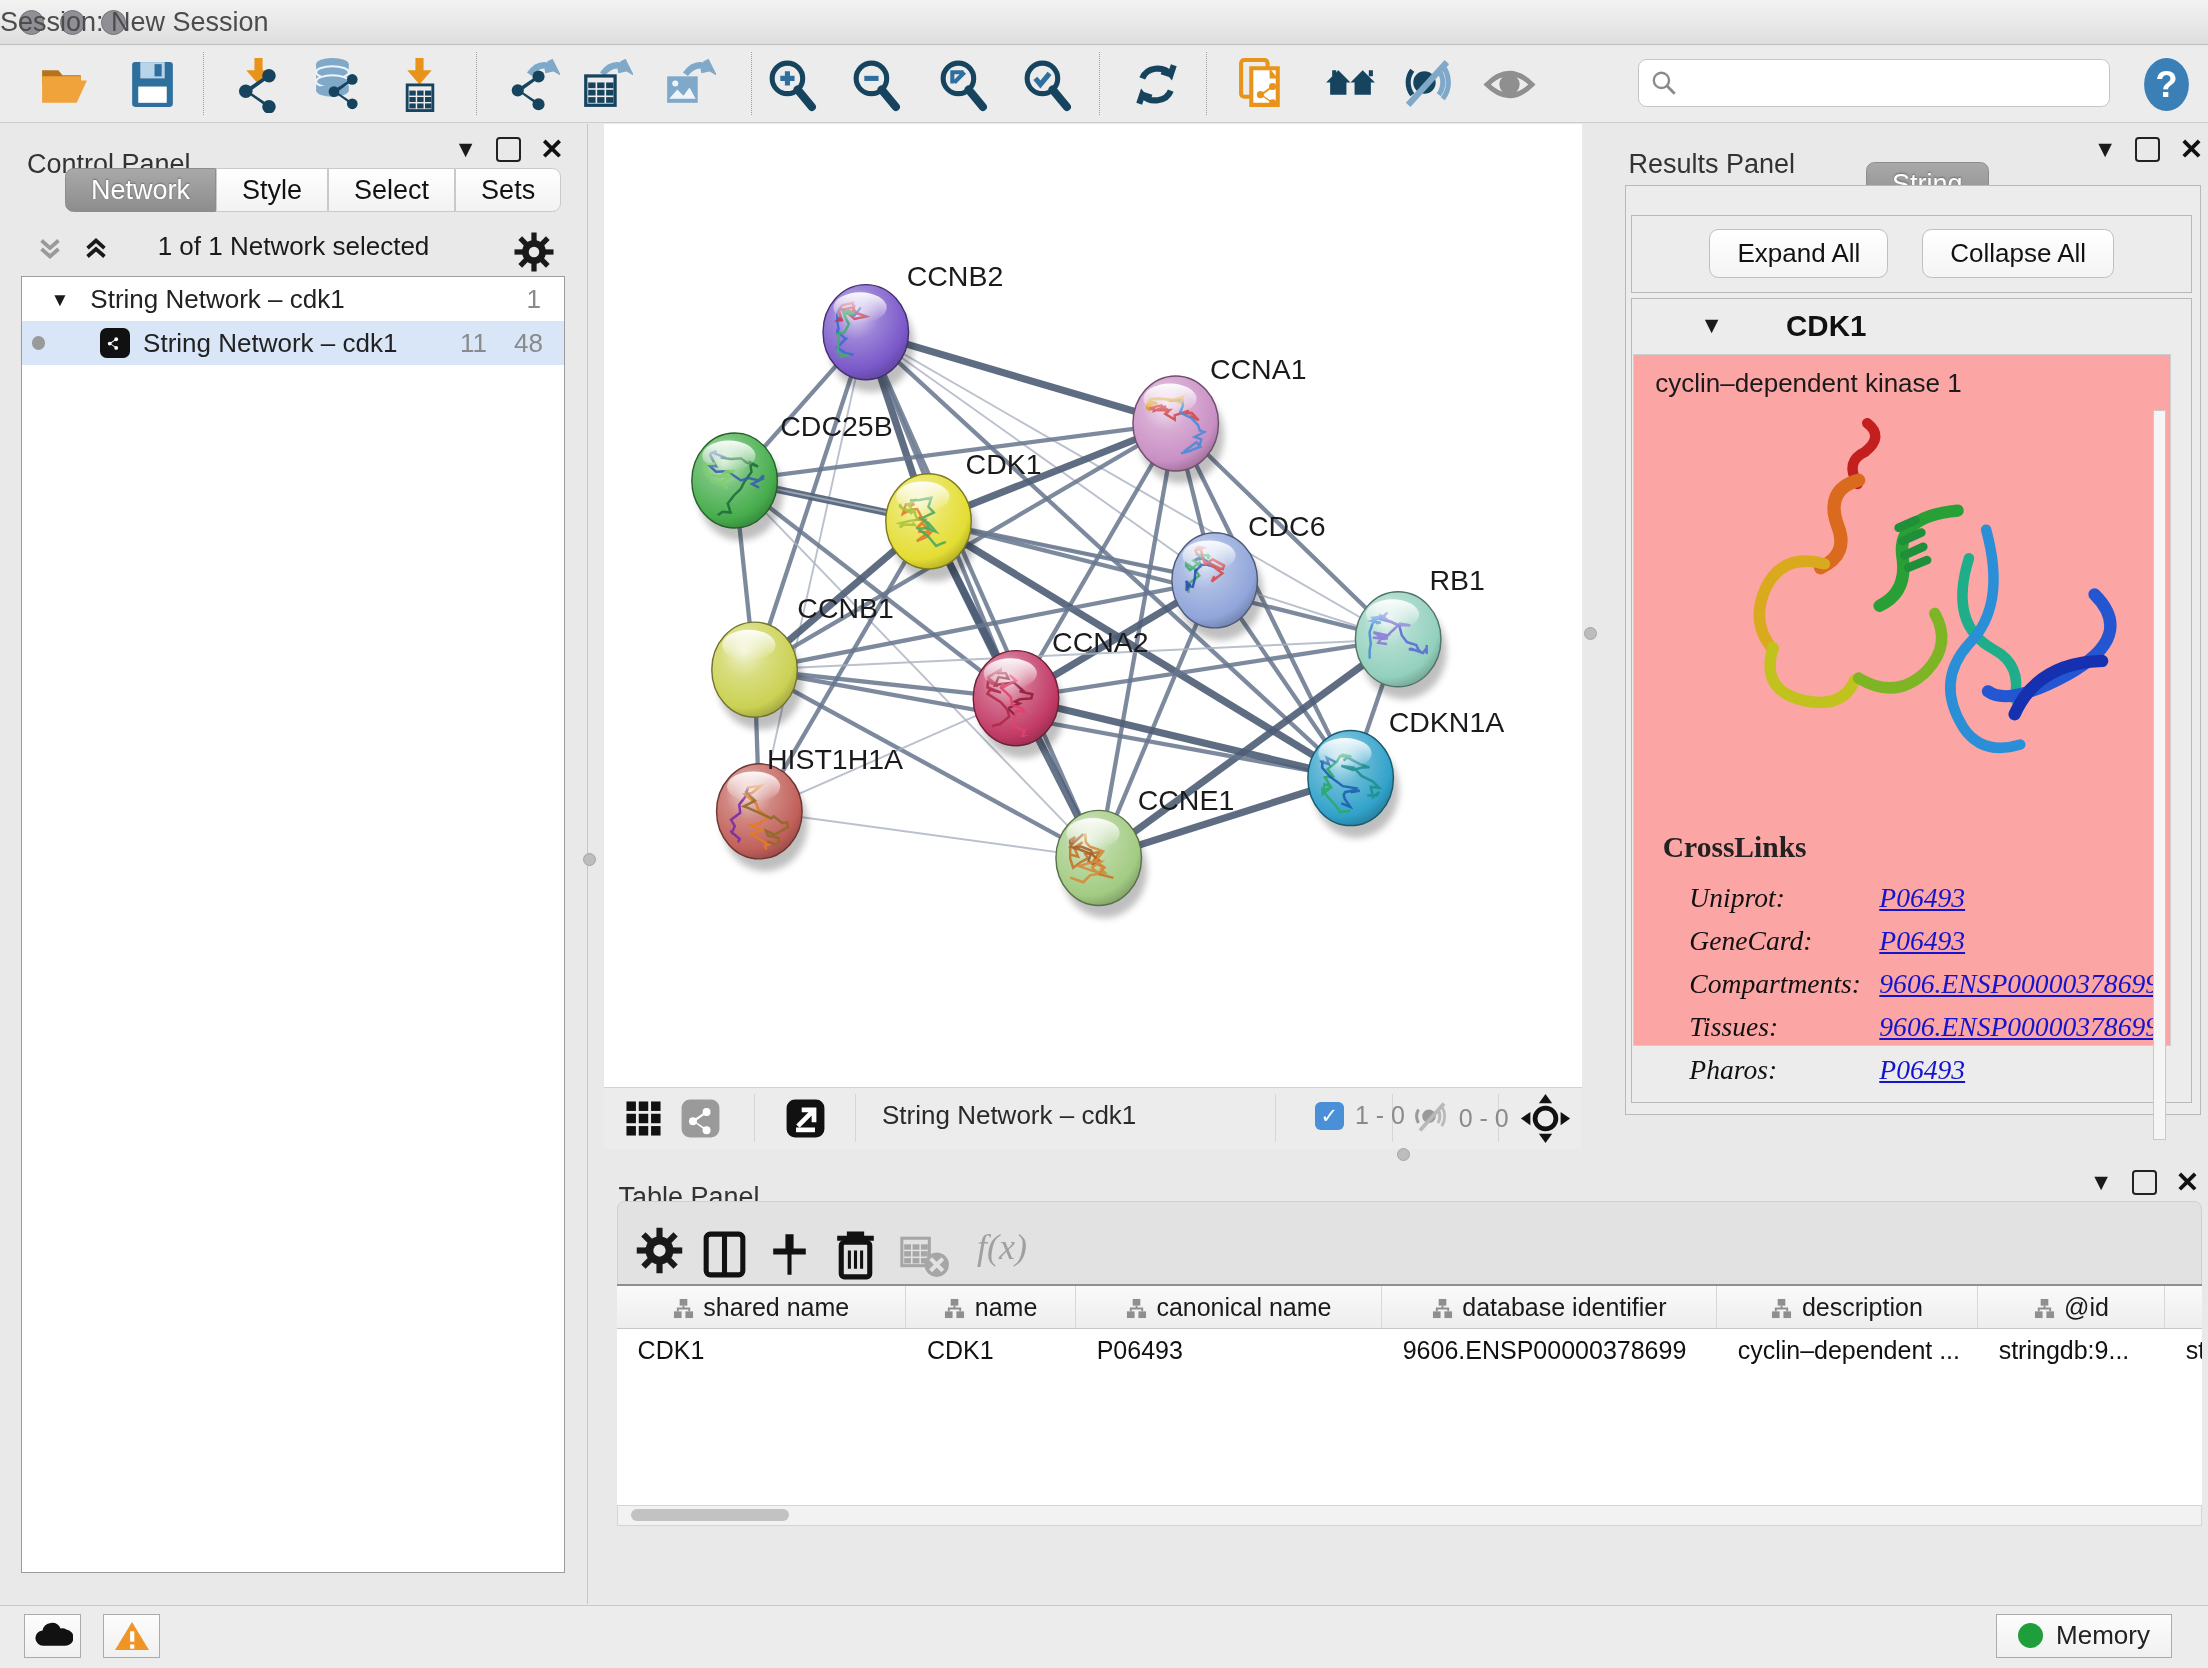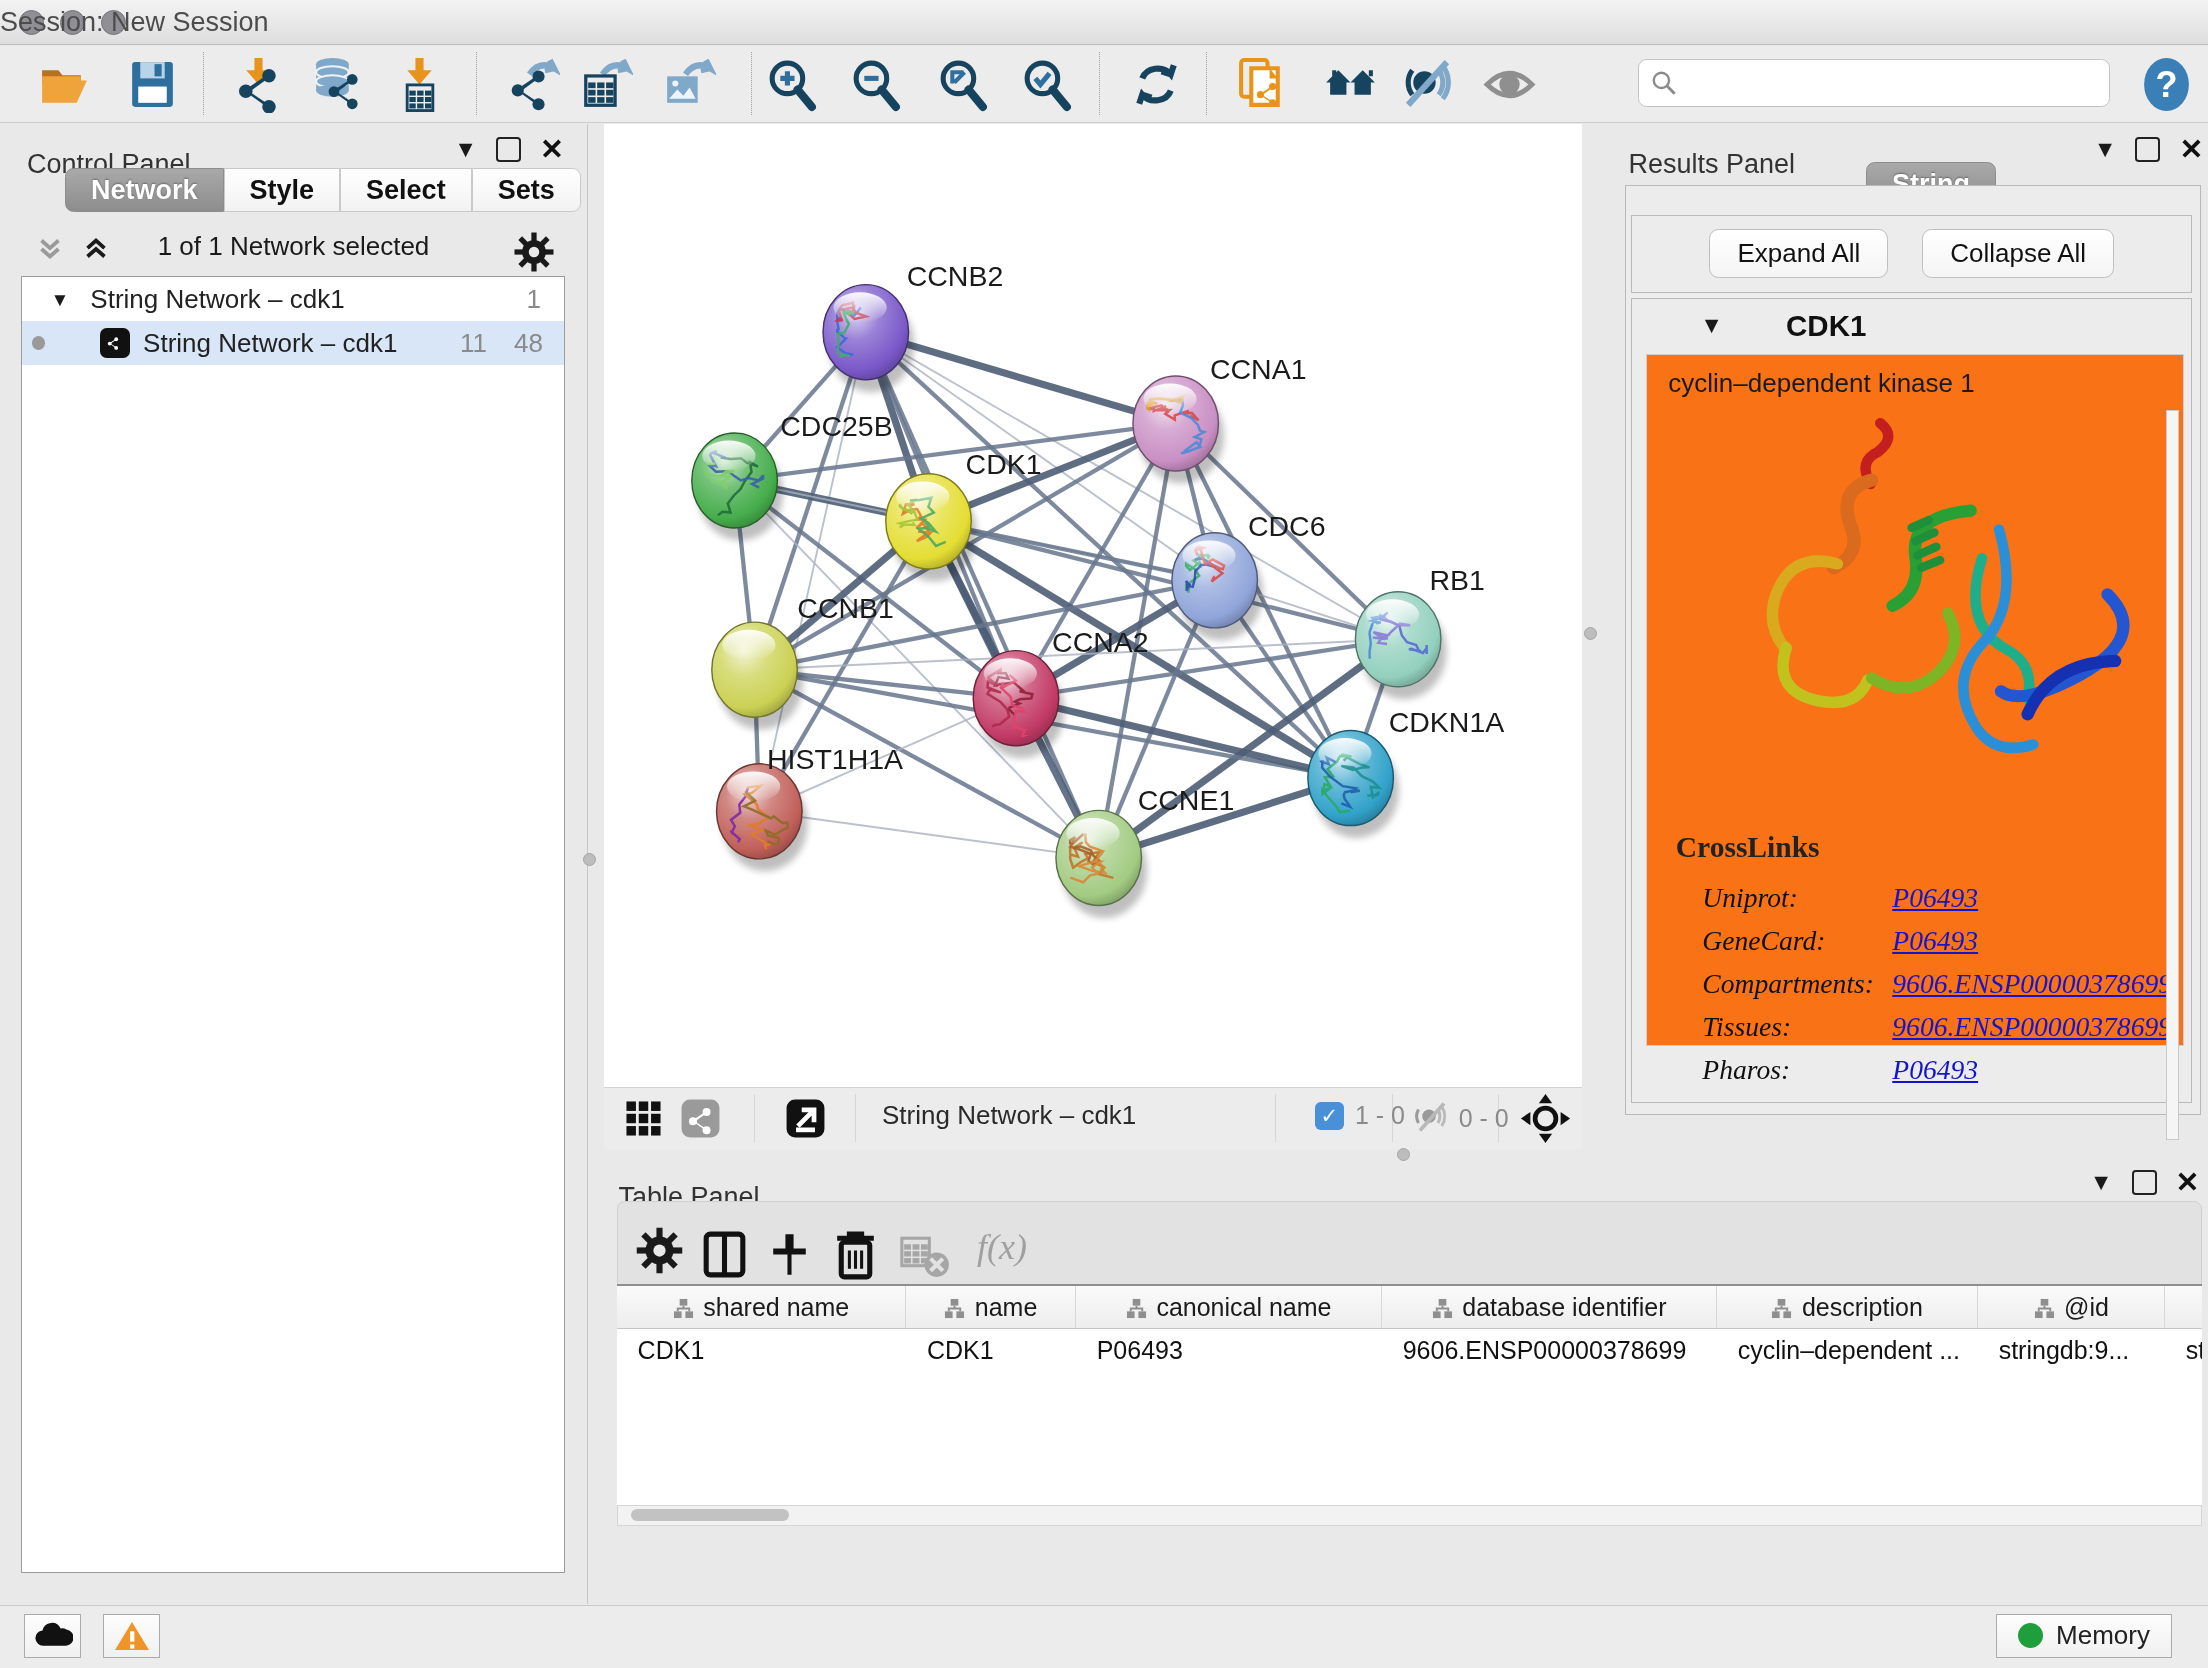--- a/index.html
+++ b/index.html
@@ -19,21 +19,21 @@
           border:1.9px solid #c4c4c4;border-radius:8.6px;display:flex;align-items:center;}
   .search input{border:none;outline:none;font-size:25px;flex:1;background:transparent;margin-left:7.6px;font-family:inherit;}
   .helpbtn{position:absolute;left:2138px;top:9.5px;width:53px;height:53px;}
   
   .phead{position:absolute;font-size:27px;color:#333;margin-top:17px;}
   .pctrl{position:absolute;display:flex;align-items:center;gap:19px;}
   .tri{font-size:23px;color:#1a1a1a;line-height:1;}
   .floatsq{width:21px;height:21px;border:2.9px solid #222;border-radius:3.8px;}
   .closex{font-size:28.5px;font-weight:bold;color:#111;line-height:1;}
   
-  .seg{display:flex;font-weight:bold;}
+  .seg{display:flex;}
   .seg .tab{font-size:27px;padding:5.7px 25px;background:linear-gradient(#ffffff,#f2f2f2);
             border:1.9px solid #c9c9c9;border-left-width:1px;border-right-width:1px;color:#111;}
   .seg .tab:first-child{border-radius:8.6px 0 0 8.6px;border-left-width:1.9px;}
   .seg .tab:last-child{border-radius:0 8.6px 8.6px 0;border-right-width:1.9px;}
   .seg .tab.sel{background:linear-gradient(#a9a9a9,#8d8d8d);color:#fff;border-color:#8d8d8d;
             text-shadow:0 -1px 1.9px rgba(0,0,0,.35);}
   .seg .tab.single{border-radius:8.6px;}
   
   .cpanel{position:absolute;left:0;top:124px;width:588px;height:1480px;background:#e9e9e9;border-right:1.9px solid #c6c6c6;box-sizing:border-box;}
   .ctabs{position:absolute;left:65px;top:44px;}
@@ -58,21 +58,21 @@
   .rbody{position:absolute;left:7.6px;top:61px;width:576px;height:930px;background:#ececec;
          border:1.9px solid #b9b9b9;box-sizing:border-box;}
   .rbuttons{position:absolute;left:5.7px;top:28.5px;width:561px;height:78px;border:1.9px solid #b9b9b9;
             box-sizing:border-box;display:flex;align-items:center;justify-content:center;gap:34px;background:#ececec;}
   .btn{font-size:26px;background:linear-gradient(#ffffff,#f4f4f4);border:1.9px solid #bfbfbf;border-radius:9.5px;
        padding:7.6px 27px;color:#111;}
   .rsection{position:absolute;left:5.7px;top:112px;width:561px;height:805px;border:1.9px solid #b9b9b9;
             box-sizing:border-box;background:#ececec;}
   .rsechead{position:absolute;left:0;top:0;right:0;height:53px;display:flex;align-items:center;}
   .gene{font-size:29.5px;font-weight:bold;color:#111;}
-  .rinner{position:absolute;left:14px;top:55px;width:538px;height:692px;background:#f97316;
+  .rinner{position:absolute;left:1px;top:55px;width:538px;height:692px;background:#fca5a5;
           border:1.9px solid #cfcfcf;box-sizing:border-box;}
   .rdesc{position:absolute;left:21px;top:13.3px;font-size:26px;color:#1a1a1a;}
   .crosshead{position:absolute;left:28.5px;top:476px;font-family:"Liberation Serif",serif;font-weight:bold;font-size:29.5px;}
   .crossrows{position:absolute;left:55px;top:521px;font-family:"Liberation Serif",serif;font-size:27.6px;}
   .crow{display:flex;height:43px;align-items:center;font-style:italic;}
   .crow .cl{width:190px;color:#111;}
   .crow .cv{color:#1414cc;text-decoration:underline;}
   .rscroll{position:absolute;right:3.8px;top:55px;width:13.3px;height:730px;background:#f5f5f5;border:1px solid #c9c9c9;box-sizing:border-box;}
   
   .tpanel{position:absolute;left:609px;top:1157px;width:1600px;height:447px;background:#e9e9e9;}

